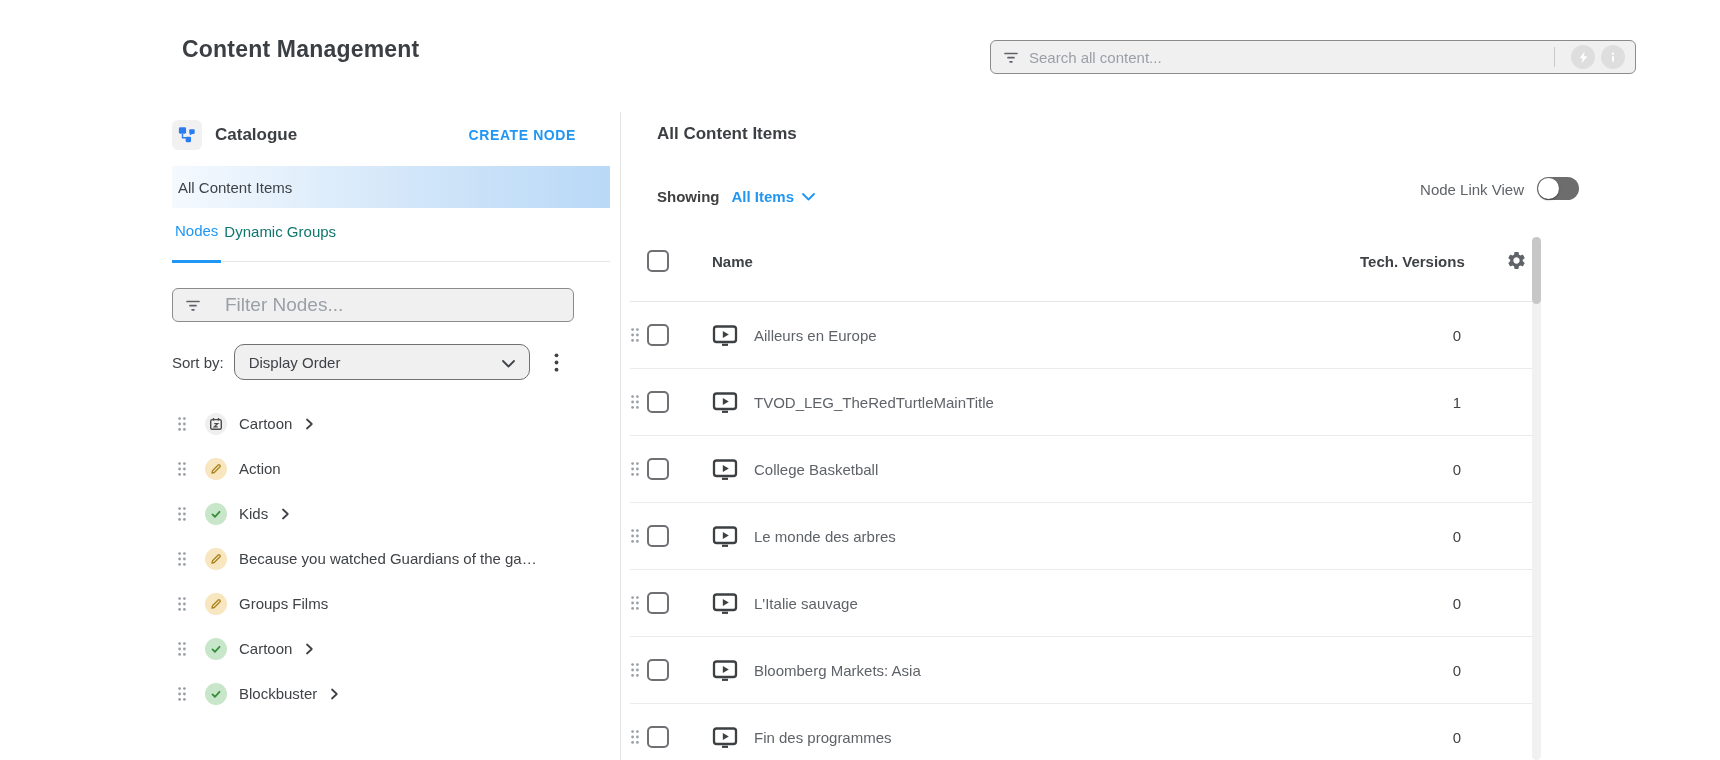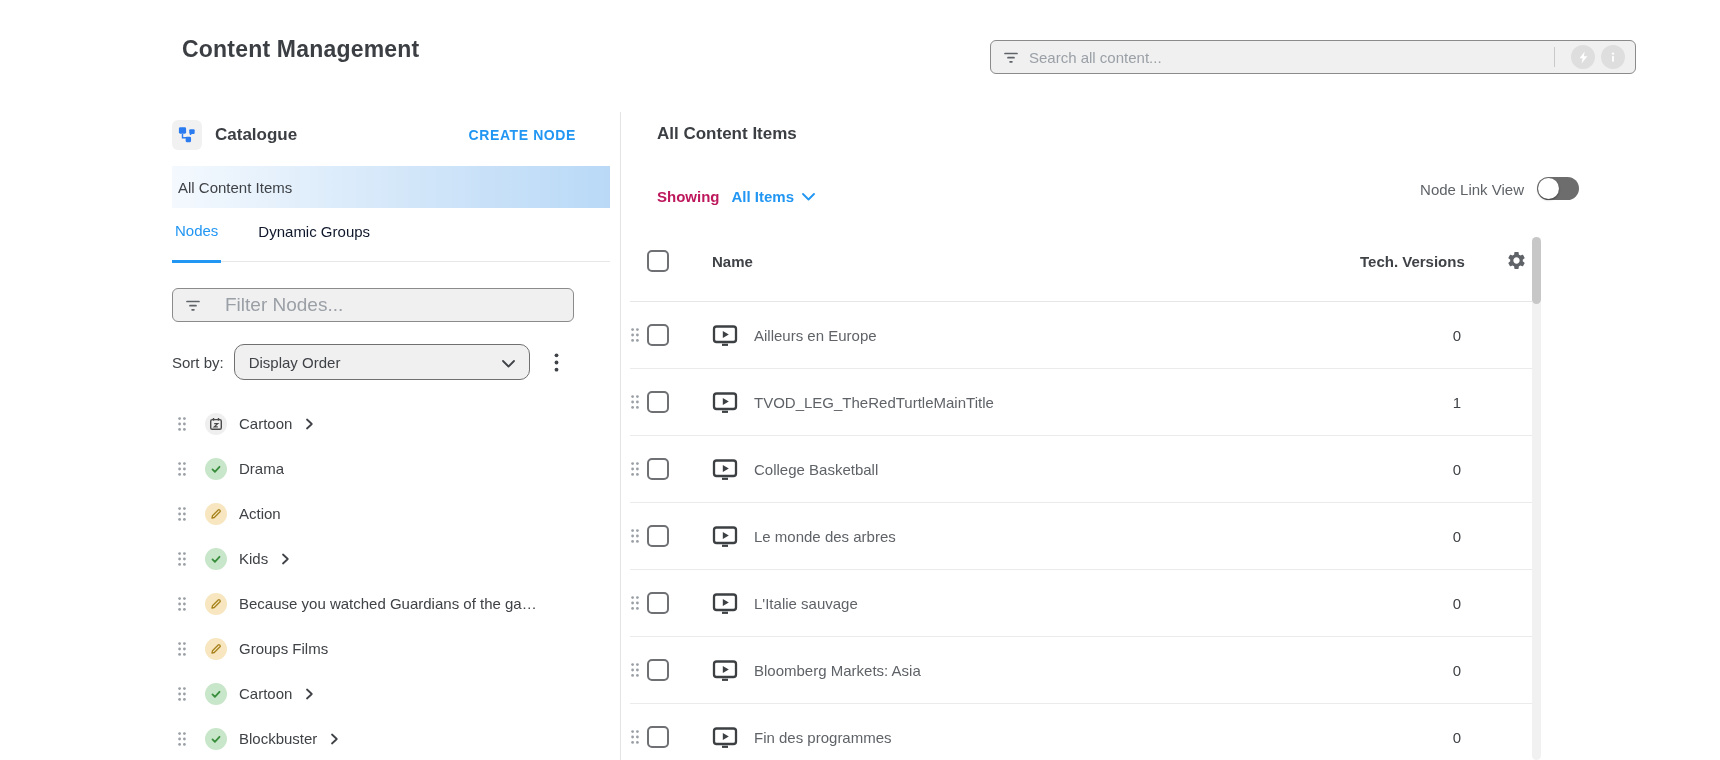--- a/index.html
+++ b/index.html
@@ -29,21 +29,21 @@
   .panel-title { font-size:17px; font-weight:700; color:#3b3e42; }
   .create-node { margin-left:auto; margin-right:34px; font-size:14px; font-weight:700;
                  color:#2196f3; letter-spacing:.6px; cursor:pointer; }
   .selected-row { margin-top:8px; height:42px; display:flex; align-items:center;
                   padding-left:6px; font-size:15px; color:#3f4246;
                   background:linear-gradient(90deg,#f4f9fe 0%,#d2e6f9 55%,#b9d9f7 100%); }
   .tabs { margin-top:6px; height:48px; display:flex; align-items:flex-end;
           border-bottom:1px solid #e7e7e7; }
   .tab { font-size:15px; padding:0 3px 21px 3px; cursor:pointer; }
   .tab.active { color:#2196f3; border-bottom:3px solid #2196f3; margin-bottom:-2px; }
-  .tab.inactive { color:#0f172a; margin-left:34px; }
+  .tab.inactive { color:#0f766e; }
   .filter-box { margin-top:26px; width:402px; height:34px; background:#f0f0f1;
                 border:1px solid #8b8b8b; border-radius:6px; display:flex;
                 align-items:center; padding:0 10px 0 12px; }
   .filter-box input { flex:1; border:none; outline:none; background:transparent;
                       font-size:19px; color:#0f172a; margin-left:24px;
                       font-family:"Liberation Sans", sans-serif; }
   .filter-box input::placeholder { color:#9aa0a6; }
   .sort-row { margin-top:22px; display:flex; align-items:center; }
   .sort-label { font-size:15px; color:#3f4246; }
   .sort-select { margin-left:10px; width:296px; height:36px; background:#f0f0f1;
@@ -66,21 +66,21 @@
   .node-chev { margin-left:12px; display:flex; cursor:pointer; }
 
   #panel-divider { position:absolute; left:620px; top:112px; width:1px; height:648px;
                    background:#e3e3e3; }
 
   
   #content-heading { position:absolute; left:657px; top:124px; font-size:17px;
                      font-weight:700; color:#3b3e42; }
   #showing-row { position:absolute; left:657px; top:188px; display:flex;
                  align-items:center; }
-  .showing-label { font-size:15px; font-weight:600; color:#be185d; }
+  .showing-label { font-size:15px; font-weight:600; color:#404040; }
   .showing-value { font-size:15px; font-weight:700; color:#2196f3; margin-left:12px;
                    cursor:pointer; }
   .showing-chev { margin-left:8px; display:flex; cursor:pointer; }
   #nlv-label { position:absolute; left:1350px; top:181px; width:174px; text-align:right;
                font-size:15px; color:#5f6368; }
   #nlv-toggle { position:absolute; left:1537px; top:177px; width:42px; height:23px;
                 border-radius:12px; background:#6d6d6d; cursor:pointer; }
   #nlv-toggle .knob { position:absolute; left:1px; top:1px; width:21px; height:21px;
                       border-radius:50%; background:#fff;
                       box-shadow:0 1px 2px rgba(0,0,0,.45); }
@@ -229,174 +229,154 @@
             </svg>
         </span>
         <span class="node-label">Cartoon</span>
         <span class="node-chev">
             <svg width="11" height="12" viewBox="0 0 11 12">
               <path d="M3 1.5l4.8 4.5L3 10.5" stroke="#3f4246" stroke-width="1.8" fill="none" stroke-linecap="round" stroke-linejoin="round"></path>
             </svg>
           </span>
       </div>
 
+
       <div class="node-item">
         <span class="drag">
             <svg width="10" height="16" viewBox="0 0 10 16">
               <g fill="#9aa0a6">
                 <circle cx="2.6" cy="2.6" r="1.4"></circle>
                 <circle cx="7.4" cy="2.6" r="1.4"></circle>
                 <circle cx="2.6" cy="8" r="1.4"></circle>
                 <circle cx="7.4" cy="8" r="1.4"></circle>
                 <circle cx="2.6" cy="13.4" r="1.4"></circle>
                 <circle cx="7.4" cy="13.4" r="1.4"></circle>
               </g>
             </svg>
           </span>
-        <span class="status-circle status-published">
+        <span class="status-circle status-draft">
           <svg width="12" height="12" viewBox="0 0 12 12">
-              <path d="M2.5 6.4l2.4 2.4 4.6-5" stroke="#388e3c" stroke-width="1.8" fill="none" stroke-linecap="round" stroke-linejoin="round"></path>
-            </svg>
-        </span>
-        <span class="node-label">Drama</span>
+              <path d="M2 10l.5-2.3L8.2 2a1 1 0 0 1 1.4 0l.4.4a1 1 0 0 1 0 1.4L4.3 9.5 2 10z" fill="none" stroke="#a8831d" stroke-width="1.3" stroke-linejoin="round"></path>
+            </svg>
+        </span>
+        <span class="node-label">Action</span>
       </div>
 
       <div class="node-item">
         <span class="drag">
             <svg width="10" height="16" viewBox="0 0 10 16">
               <g fill="#9aa0a6">
                 <circle cx="2.6" cy="2.6" r="1.4"></circle>
                 <circle cx="7.4" cy="2.6" r="1.4"></circle>
                 <circle cx="2.6" cy="8" r="1.4"></circle>
                 <circle cx="7.4" cy="8" r="1.4"></circle>
                 <circle cx="2.6" cy="13.4" r="1.4"></circle>
                 <circle cx="7.4" cy="13.4" r="1.4"></circle>
               </g>
             </svg>
           </span>
-        <span class="status-circle status-draft">
+        <span class="status-circle status-published">
           <svg width="12" height="12" viewBox="0 0 12 12">
-              <path d="M2 10l.5-2.3L8.2 2a1 1 0 0 1 1.4 0l.4.4a1 1 0 0 1 0 1.4L4.3 9.5 2 10z" fill="none" stroke="#a8831d" stroke-width="1.3" stroke-linejoin="round"></path>
-            </svg>
-        </span>
-        <span class="node-label">Action</span>
+              <path d="M2.5 6.4l2.4 2.4 4.6-5" stroke="#388e3c" stroke-width="1.8" fill="none" stroke-linecap="round" stroke-linejoin="round"></path>
+            </svg>
+        </span>
+        <span class="node-label">Kids</span>
+        <span class="node-chev">
+            <svg width="11" height="12" viewBox="0 0 11 12">
+              <path d="M3 1.5l4.8 4.5L3 10.5" stroke="#3f4246" stroke-width="1.8" fill="none" stroke-linecap="round" stroke-linejoin="round"></path>
+            </svg>
+          </span>
       </div>
 
       <div class="node-item">
         <span class="drag">
             <svg width="10" height="16" viewBox="0 0 10 16">
               <g fill="#9aa0a6">
                 <circle cx="2.6" cy="2.6" r="1.4"></circle>
                 <circle cx="7.4" cy="2.6" r="1.4"></circle>
                 <circle cx="2.6" cy="8" r="1.4"></circle>
                 <circle cx="7.4" cy="8" r="1.4"></circle>
                 <circle cx="2.6" cy="13.4" r="1.4"></circle>
                 <circle cx="7.4" cy="13.4" r="1.4"></circle>
               </g>
             </svg>
           </span>
-        <span class="status-circle status-published">
+        <span class="status-circle status-draft">
           <svg width="12" height="12" viewBox="0 0 12 12">
-              <path d="M2.5 6.4l2.4 2.4 4.6-5" stroke="#388e3c" stroke-width="1.8" fill="none" stroke-linecap="round" stroke-linejoin="round"></path>
-            </svg>
-        </span>
-        <span class="node-label">Kids</span>
-        <span class="node-chev">
-            <svg width="11" height="12" viewBox="0 0 11 12">
-              <path d="M3 1.5l4.8 4.5L3 10.5" stroke="#3f4246" stroke-width="1.8" fill="none" stroke-linecap="round" stroke-linejoin="round"></path>
-            </svg>
-          </span>
+              <path d="M2 10l.5-2.3L8.2 2a1 1 0 0 1 1.4 0l.4.4a1 1 0 0 1 0 1.4L4.3 9.5 2 10z" fill="none" stroke="#a8831d" stroke-width="1.3" stroke-linejoin="round"></path>
+            </svg>
+        </span>
+        <span class="node-label">Because you watched Guardians of the gala...</span>
       </div>
 
       <div class="node-item">
         <span class="drag">
             <svg width="10" height="16" viewBox="0 0 10 16">
               <g fill="#9aa0a6">
                 <circle cx="2.6" cy="2.6" r="1.4"></circle>
                 <circle cx="7.4" cy="2.6" r="1.4"></circle>
                 <circle cx="2.6" cy="8" r="1.4"></circle>
                 <circle cx="7.4" cy="8" r="1.4"></circle>
                 <circle cx="2.6" cy="13.4" r="1.4"></circle>
                 <circle cx="7.4" cy="13.4" r="1.4"></circle>
               </g>
             </svg>
           </span>
         <span class="status-circle status-draft">
           <svg width="12" height="12" viewBox="0 0 12 12">
               <path d="M2 10l.5-2.3L8.2 2a1 1 0 0 1 1.4 0l.4.4a1 1 0 0 1 0 1.4L4.3 9.5 2 10z" fill="none" stroke="#a8831d" stroke-width="1.3" stroke-linejoin="round"></path>
             </svg>
         </span>
-        <span class="node-label">Because you watched Guardians of the gala...</span>
+        <span class="node-label">Groups Films</span>
       </div>
 
       <div class="node-item">
         <span class="drag">
             <svg width="10" height="16" viewBox="0 0 10 16">
               <g fill="#9aa0a6">
                 <circle cx="2.6" cy="2.6" r="1.4"></circle>
                 <circle cx="7.4" cy="2.6" r="1.4"></circle>
                 <circle cx="2.6" cy="8" r="1.4"></circle>
                 <circle cx="7.4" cy="8" r="1.4"></circle>
                 <circle cx="2.6" cy="13.4" r="1.4"></circle>
                 <circle cx="7.4" cy="13.4" r="1.4"></circle>
               </g>
             </svg>
           </span>
-        <span class="status-circle status-draft">
+        <span class="status-circle status-published">
           <svg width="12" height="12" viewBox="0 0 12 12">
-              <path d="M2 10l.5-2.3L8.2 2a1 1 0 0 1 1.4 0l.4.4a1 1 0 0 1 0 1.4L4.3 9.5 2 10z" fill="none" stroke="#a8831d" stroke-width="1.3" stroke-linejoin="round"></path>
-            </svg>
-        </span>
-        <span class="node-label">Groups Films</span>
+              <path d="M2.5 6.4l2.4 2.4 4.6-5" stroke="#388e3c" stroke-width="1.8" fill="none" stroke-linecap="round" stroke-linejoin="round"></path>
+            </svg>
+        </span>
+        <span class="node-label">Cartoon</span>
+        <span class="node-chev">
+            <svg width="11" height="12" viewBox="0 0 11 12">
+              <path d="M3 1.5l4.8 4.5L3 10.5" stroke="#3f4246" stroke-width="1.8" fill="none" stroke-linecap="round" stroke-linejoin="round"></path>
+            </svg>
+          </span>
       </div>
 
       <div class="node-item">
         <span class="drag">
             <svg width="10" height="16" viewBox="0 0 10 16">
               <g fill="#9aa0a6">
                 <circle cx="2.6" cy="2.6" r="1.4"></circle>
                 <circle cx="7.4" cy="2.6" r="1.4"></circle>
                 <circle cx="2.6" cy="8" r="1.4"></circle>
                 <circle cx="7.4" cy="8" r="1.4"></circle>
                 <circle cx="2.6" cy="13.4" r="1.4"></circle>
                 <circle cx="7.4" cy="13.4" r="1.4"></circle>
               </g>
             </svg>
           </span>
         <span class="status-circle status-published">
           <svg width="12" height="12" viewBox="0 0 12 12">
               <path d="M2.5 6.4l2.4 2.4 4.6-5" stroke="#388e3c" stroke-width="1.8" fill="none" stroke-linecap="round" stroke-linejoin="round"></path>
             </svg>
         </span>
-        <span class="node-label">Cartoon</span>
-        <span class="node-chev">
-            <svg width="11" height="12" viewBox="0 0 11 12">
-              <path d="M3 1.5l4.8 4.5L3 10.5" stroke="#3f4246" stroke-width="1.8" fill="none" stroke-linecap="round" stroke-linejoin="round"></path>
-            </svg>
-          </span>
-      </div>
-
-      <div class="node-item">
-        <span class="drag">
-            <svg width="10" height="16" viewBox="0 0 10 16">
-              <g fill="#9aa0a6">
-                <circle cx="2.6" cy="2.6" r="1.4"></circle>
-                <circle cx="7.4" cy="2.6" r="1.4"></circle>
-                <circle cx="2.6" cy="8" r="1.4"></circle>
-                <circle cx="7.4" cy="8" r="1.4"></circle>
-                <circle cx="2.6" cy="13.4" r="1.4"></circle>
-                <circle cx="7.4" cy="13.4" r="1.4"></circle>
-              </g>
-            </svg>
-          </span>
-        <span class="status-circle status-published">
-          <svg width="12" height="12" viewBox="0 0 12 12">
-              <path d="M2.5 6.4l2.4 2.4 4.6-5" stroke="#388e3c" stroke-width="1.8" fill="none" stroke-linecap="round" stroke-linejoin="round"></path>
-            </svg>
-        </span>
         <span class="node-label">Blockbuster</span>
         <span class="node-chev">
             <svg width="11" height="12" viewBox="0 0 11 12">
               <path d="M3 1.5l4.8 4.5L3 10.5" stroke="#3f4246" stroke-width="1.8" fill="none" stroke-linecap="round" stroke-linejoin="round"></path>
             </svg>
           </span>
       </div>
 
     </div>
   </div>

